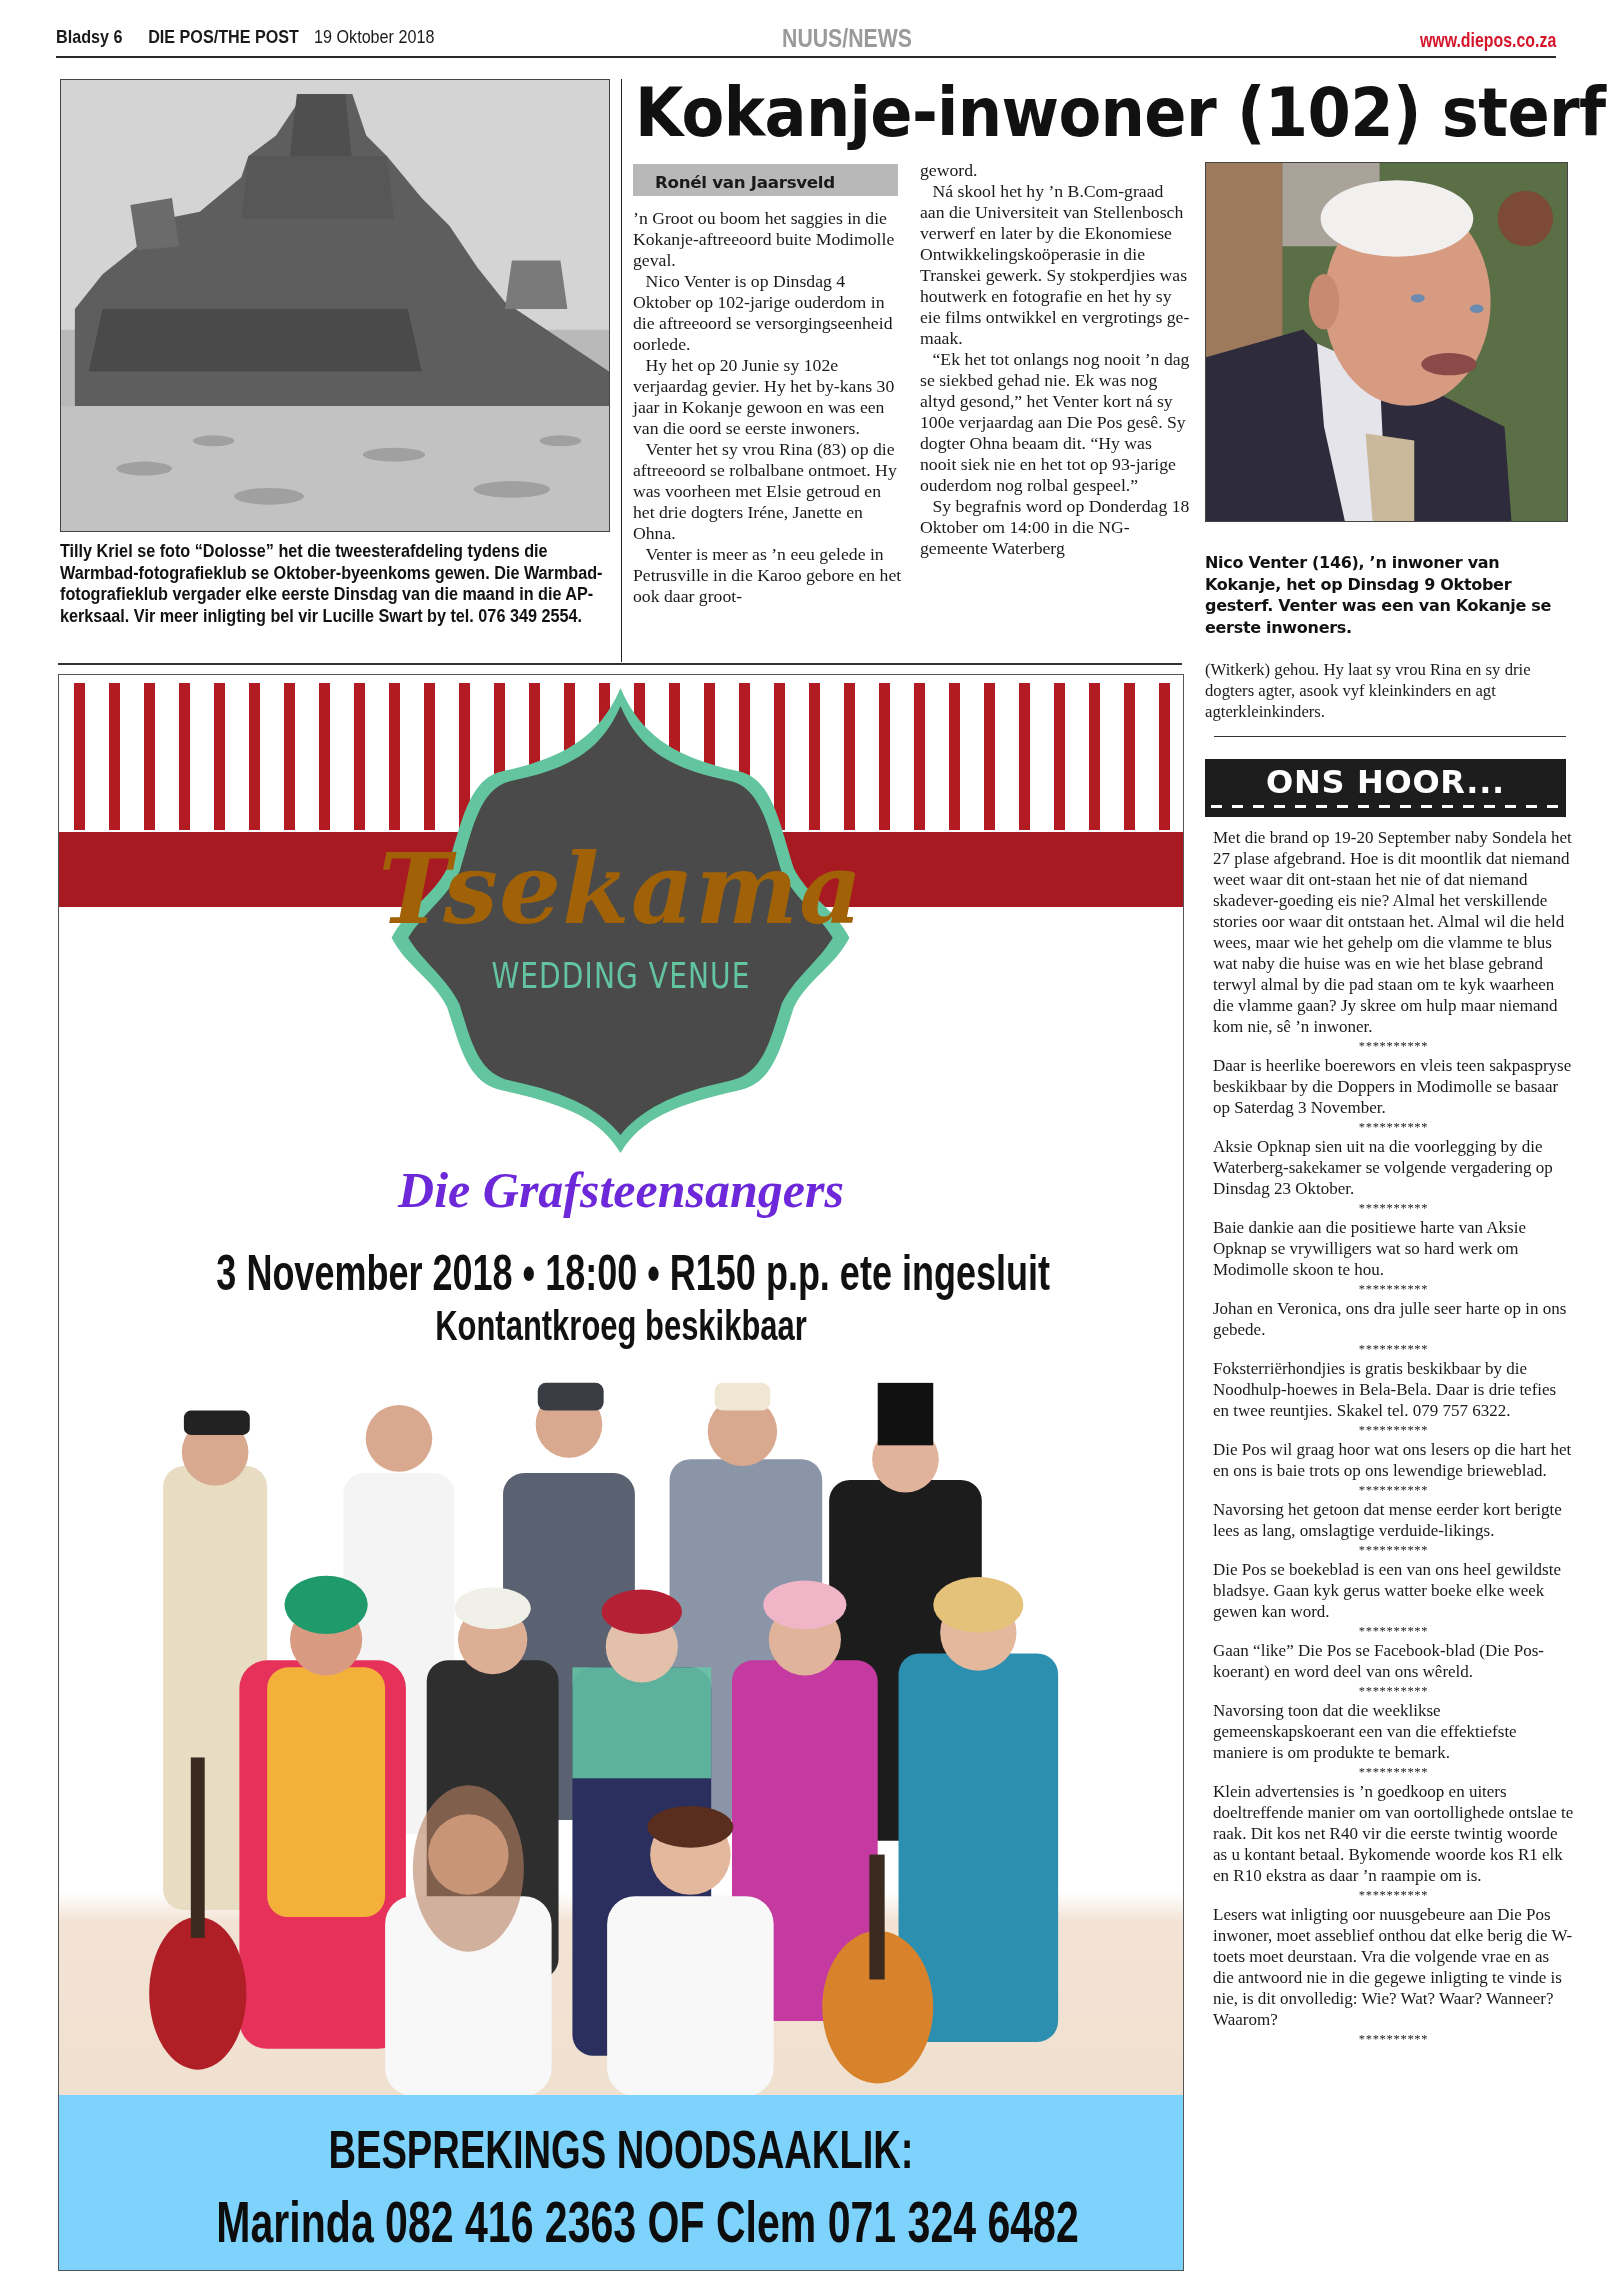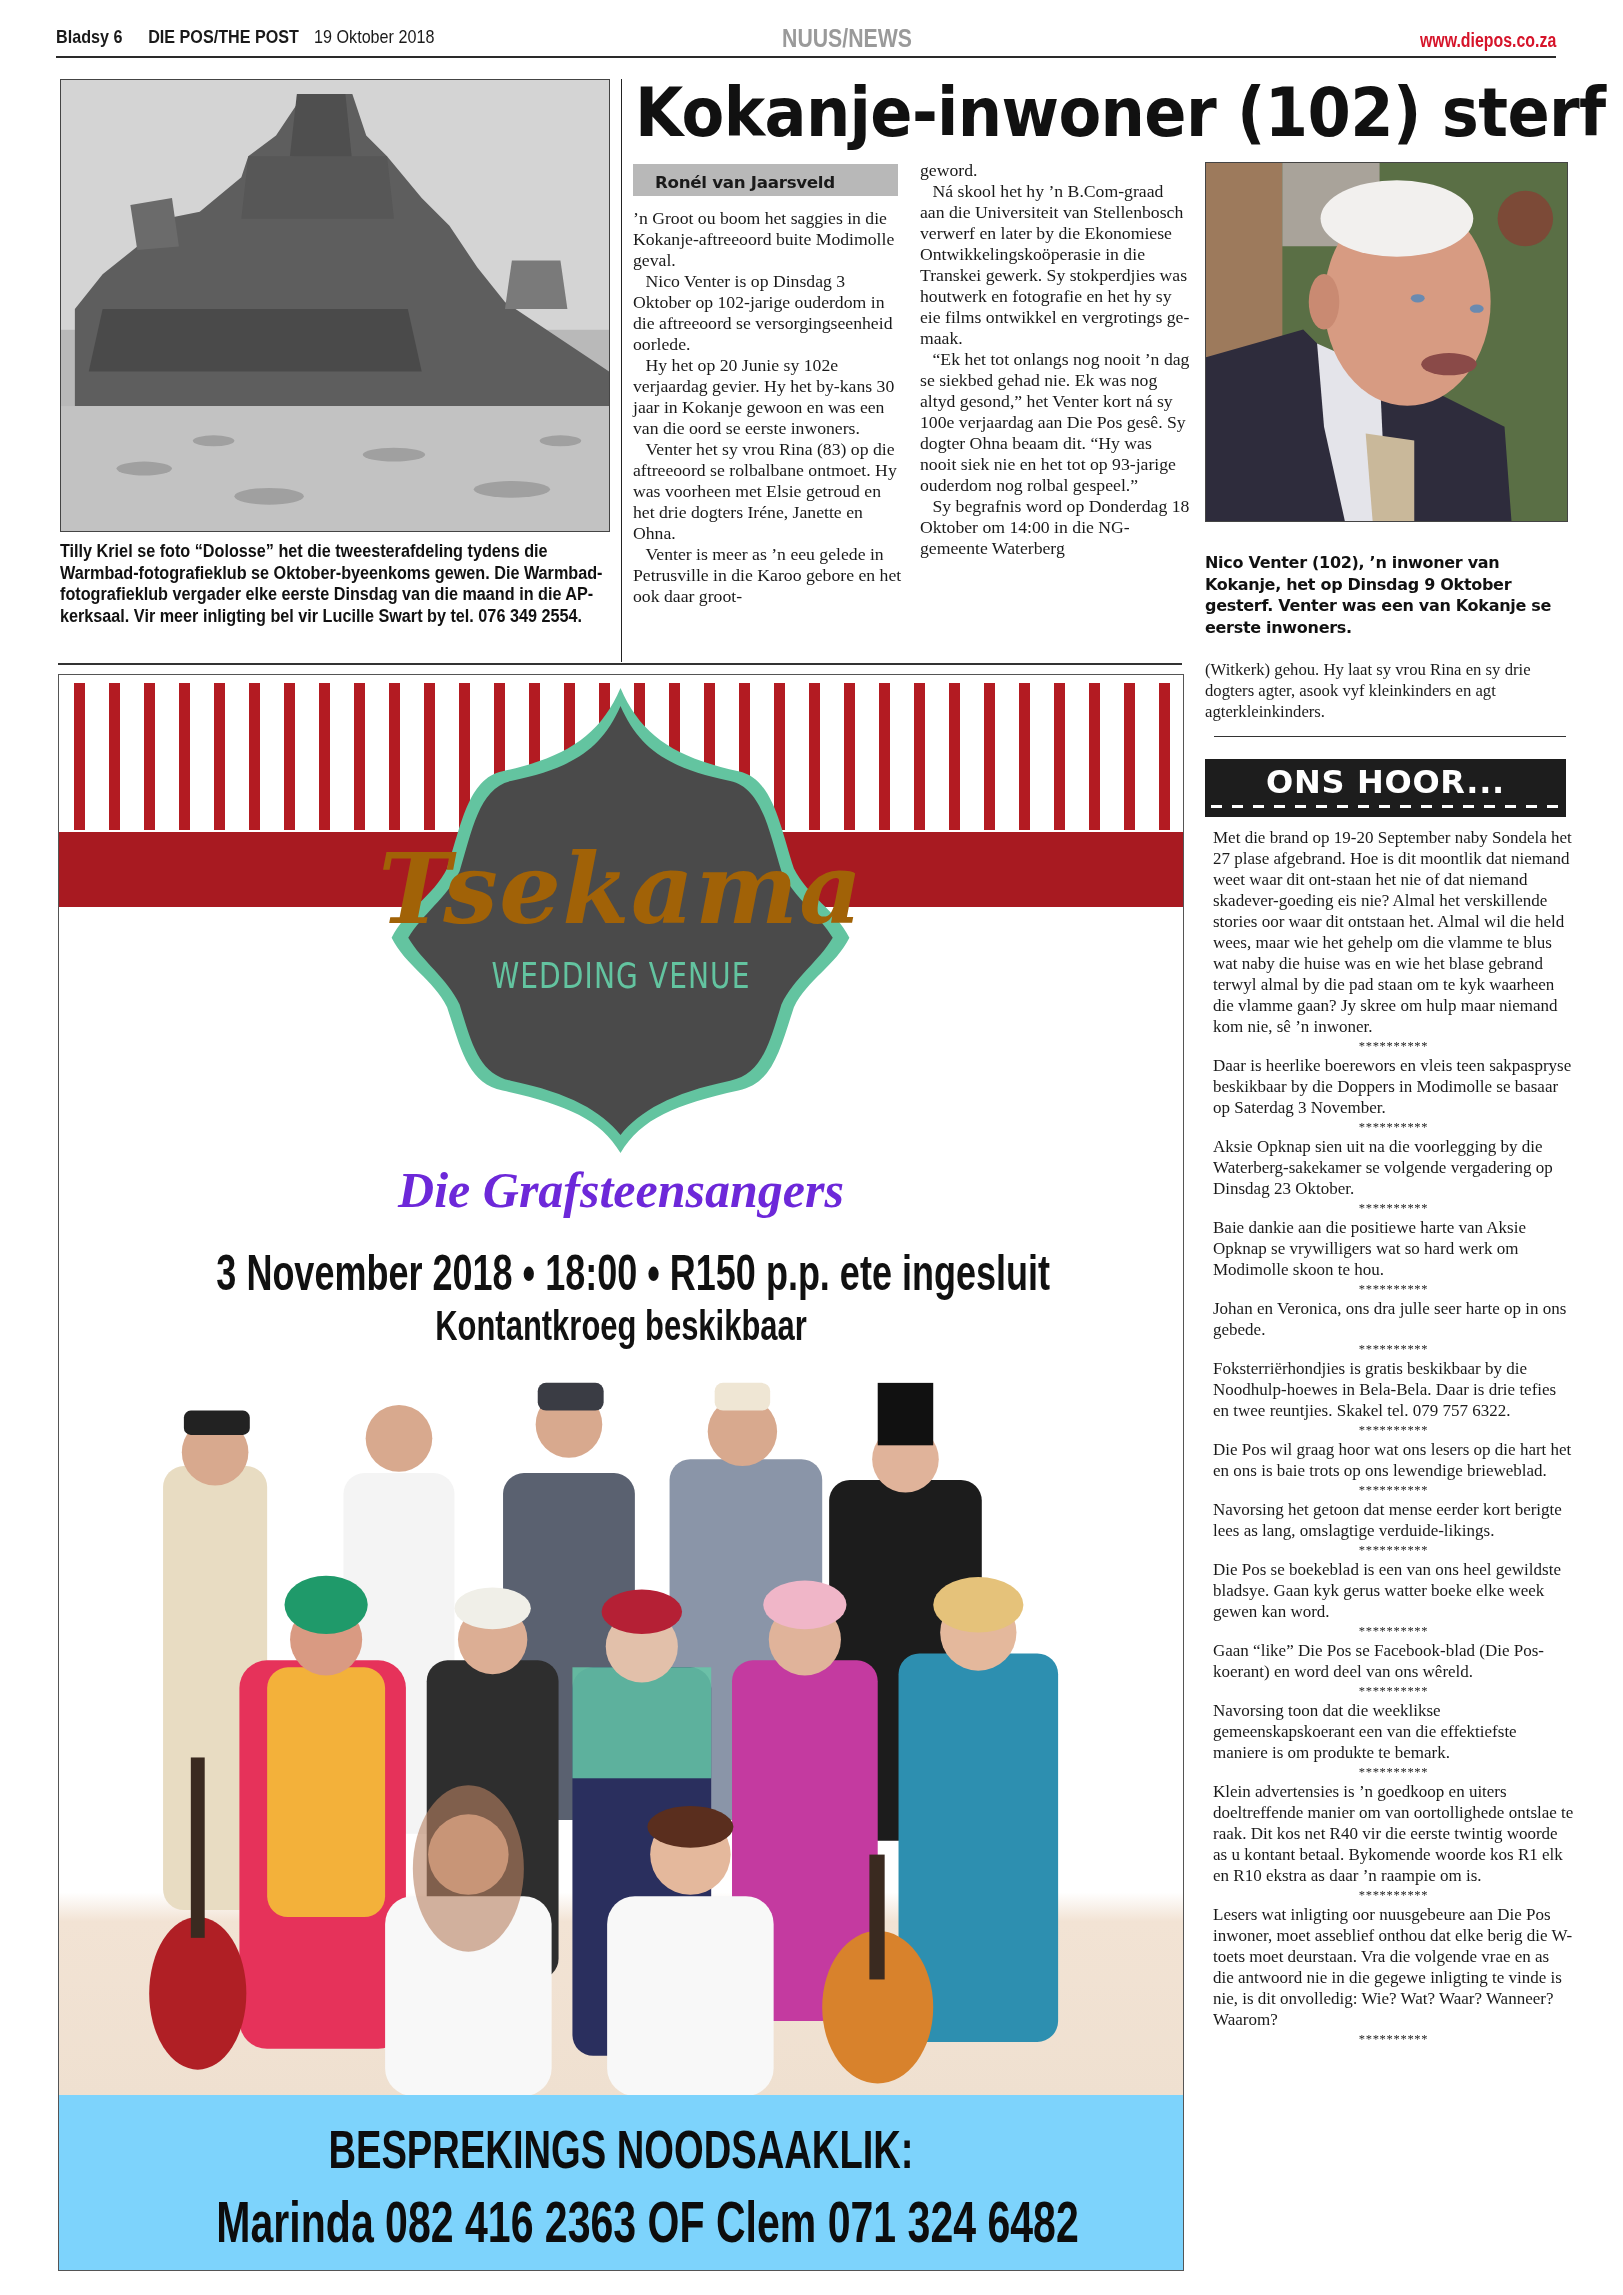--- a/index.html
+++ b/index.html
@@ -114,21 +114,21 @@
 <div class="abs hrule" style="left:1214px; top:736px; width:352px; height:1.4px;"></div>
 
 <div class="abs headline">Kokanje-inwoner (102) sterf</div>
 
 <div class="abs byline">
   <span>Ronél  van Jaarsveld</span>
 </div>
 
 <div class="abs body-serif col1">
   <p>’n Groot ou boom het saggies in die Kokanje-aftreeoord buite Modimolle geval.</p>
-  <p class="ind">Nico Venter is op Dinsdag 3 Oktober op 102-jarige ouderdom in die aftreeoord se versorgingseenheid  oorlede.</p>
+  <p class="ind">Nico Venter is op Dinsdag 4 Oktober op 102-jarige ouderdom in die aftreeoord se versorgingseenheid  oorlede.</p>
   <p class="ind">Hy het op 20 Junie sy 102e verjaardag gevier. Hy het by-kans 30 jaar in Kokanje gewoon en was een van die oord se eerste inwoners.</p>
   <p class="ind">Venter het sy vrou Rina (83) op die aftreeoord se rolbalbane ontmoet. Hy was voorheen met Elsie getroud en het drie dogters Iréne, Janette en Ohna.</p>
   <p class="ind">Venter is meer as ’n eeu gelede in Petrusville in die Karoo gebore en het ook daar groot-</p>
 </div>
 <div class="abs body-serif col2">
   <p>geword.</p>
   <p class="ind">Ná skool het hy ’n B.Com-graad aan die Universiteit van Stellenbosch verwerf en later by die Ekonomiese Ontwikkelingskoöperasie in die Transkei gewerk. Sy stokperdjies was houtwerk en fotografie en het hy sy eie films ontwikkel en vergrotings ge-maak.</p>
   <p class="ind">“Ek het tot onlangs nog nooit ’n dag se siekbed gehad nie. Ek was nog altyd gesond,” het Venter kort ná sy 100e verjaardag aan Die Pos gesê. Sy dogter Ohna beaam dit. “Hy was nooit siek nie en het tot op 93-jarige ouderdom nog rolbal gespeel.”</p>
   <p class="ind">Sy begrafnis word op Donderdag 18 Oktober om 14:00 in die NG-gemeente Waterberg</p>
 </div>
@@ -143,21 +143,21 @@
     <polygon points="160,260 250,300 260,516 200,516 170,380" fill="#e4e4ea"></polygon>
     <polygon points="230,390 300,400 300,516 240,516" fill="#c9b89a"></polygon>
     <ellipse cx="290" cy="200" rx="120" ry="150" fill="#d79b82"></ellipse>
     <ellipse cx="275" cy="80" rx="110" ry="55" fill="#f2f0ee"></ellipse>
     <ellipse cx="170" cy="200" rx="22" ry="40" fill="#c98a72"></ellipse>
     <ellipse cx="305" cy="195" rx="10" ry="6" fill="#6a8ab0"></ellipse>
     <ellipse cx="390" cy="210" rx="10" ry="6" fill="#6a8ab0"></ellipse>
     <ellipse cx="350" cy="290" rx="40" ry="16" fill="#8a4a48"></ellipse>
   </svg>
 </div>
-<div class="abs caption-bold caption-right">Nico Venter (102), ’n inwoner van Kokanje, het op Dinsdag 9 Oktober gesterf. Venter was een van Kokanje se eerste inwoners.</div>
+<div class="abs caption-bold caption-right">Nico Venter (146), ’n inwoner van Kokanje, het op Dinsdag 9 Oktober gesterf. Venter was een van Kokanje se eerste inwoners.</div>
 <div class="abs cont-right">(Witkerk) gehou. Hy laat sy vrou Rina en sy drie dogters agter, asook vyf kleinkinders en agt agterkleinkinders.</div>
 
 <div class="abs ons-box">
   <div class="ons-title">ONS HOOR...</div>
   <div class="ons-dash"></div>
 </div>
 <div class="abs ons-body">
   <p>Met die brand op 19-20 September naby Sondela het 27 plase afgebrand. Hoe is dit moontlik dat niemand weet waar dit ont-staan het nie of dat niemand skadever-goeding eis nie? Almal het verskillende stories oor waar dit ontstaan het. Almal wil die held wees, maar wie het gehelp om die vlamme te blus wat naby die huise was en wie het blase gebrand terwyl almal by die pad staan om te kyk waarheen die vlamme gaan? Jy skree om hulp maar niemand kom nie, sê ’n inwoner.</p>
   <p class="sep">**********</p>
   <p>Daar is heerlike boerewors en vleis teen sakpaspryse beskikbaar by die Doppers in Modimolle se basaar op Saterdag 3 November.</p>

